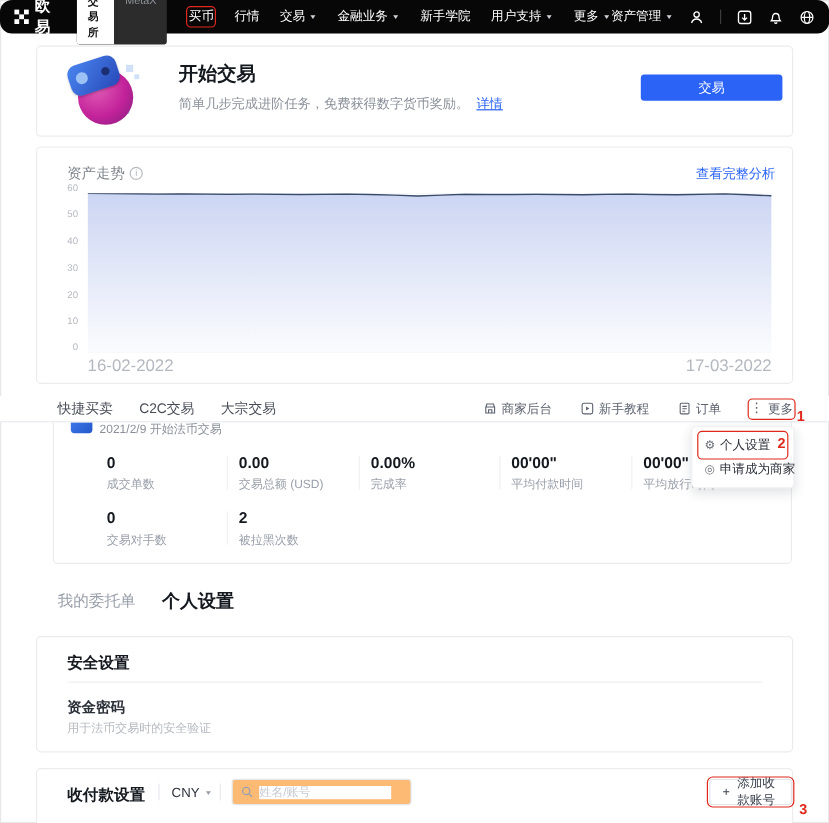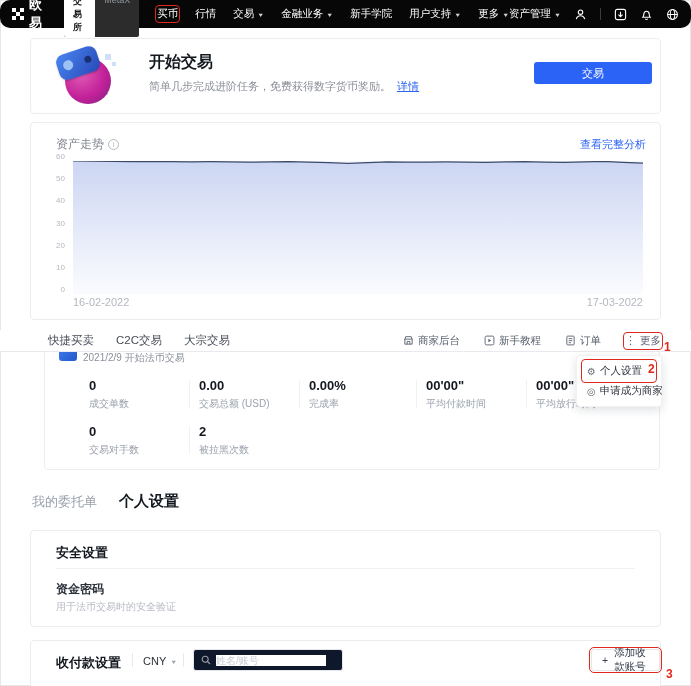--- a/index.html
+++ b/index.html
@@ -56,21 +56,21 @@
   .info-i { width:11px; height:11px; border:1px solid #b6bac2; border-radius:50%; font-size:8px;
     color:#b6bac2; display:inline-flex; align-items:center; justify-content:center; font-style:normal; }
   .asset-right { margin-left:auto; display:flex; align-items:center; gap:4px; }
   .link { color:#2a63f6; font-size:11px; cursor:pointer; }
   .seg { display:flex; background:#f3f4f6; border-radius:3px; font-size:9.5px; }
   .seg span { padding:4px 8px; color:#585e68; cursor:pointer; border-radius:3px; border:1px solid transparent; }
   .seg span.on { background:#fff; border-color:#e2e4e8; color:#14181f; }
   .plot { position:absolute; left:42px; top:38px; width:570px; height:133px; }
   .ylabels { position:absolute; left:12px; top:33px; width:26px; height:133px; }
   .ylabels div { position:absolute; right:4px; font-size:8px; color:#b4b8c0; }
-  .xlabels { position:absolute; left:42px; top:173px; width:570px; height:12px; font-size:11px; color:#b4b8c0; }
+  .xlabels { position:absolute; left:42px; top:173px; width:570px; height:12px; font-size:14px; color:#b4b8c0; }
   .xlabels .xl { position:absolute; left:0; }
   .xlabels .xr { position:absolute; right:0; }
 
   
   .tradebar { position:absolute; left:0; top:330px; width:691px; height:22px; background:#fff;
     border-bottom:1px solid #e8eaee; display:flex; align-items:center; z-index:10; }
   .tt { display:flex; gap:22px; margin-left:48px; font-size:11.5px; color:#474c56; }
   .tt span { cursor:pointer; }
   .ta { margin-left:auto; margin-right:30px; display:flex; align-items:center; gap:24px;
     font-size:10.5px; color:#5b616e; }
@@ -91,21 +91,21 @@
   .stats { left:44px; top:341px; width:616px; height:129px; z-index:5; }
   .since { position:absolute; left:38px; top:9px; font-size:10px; color:#8a8f99; }
   .avatar { position:absolute; left:14px; top:4px; width:18px; height:15px; border-radius:3px;
     background:linear-gradient(135deg,#3f7df0,#2457c9); }
   .stat { position:absolute; width:106px; }
   .stat b { font-size:13px; color:#14181f; display:block; }
   .stat i { font-style:normal; font-size:10px; color:#9aa0ab; display:block; margin-top:4px; white-space:nowrap; }
   .vsep { position:absolute; width:1px; height:28px; background:#f0f1f4; }
 
   
-  .sect-tabs { position:absolute; left:32px; top:492px; display:flex; align-items:center; gap:22px; }
+  .sect-tabs { position:absolute; left:48px; top:492px; display:flex; align-items:flex-start; gap:22px; }
   .sect-tabs .t0 { font-size:13px; color:#9aa0ab; cursor:pointer; }
   .sect-tabs .t1 { font-size:15px; font-weight:bold; color:#14181f; cursor:pointer; }
 
   
   .security { left:30px; top:530px; width:631px; height:97px; }
   .sec-title { position:absolute; left:25px; top:13px; font-size:13px; font-weight:bold; color:#14181f; }
   .sec-div { position:absolute; left:25px; right:25px; top:37px; height:1px; background:#f0f1f4; }
   .sec-item { position:absolute; left:25px; top:50px; font-size:12px; font-weight:bold; color:#2c313a; }
   .sec-desc { position:absolute; left:25px; top:69px; font-size:10px; color:#b6bac2; }
   .sec-right { position:absolute; right:20px; top:56px; display:flex; align-items:center; gap:10px; }
@@ -114,21 +114,21 @@
   .freq .caret { color:#9aa0ab; }
 
   
   .payment { left:30px; top:640px; width:631px; height:60px; }
   .pay-title { position:absolute; left:25px; top:13px; font-size:13px; font-weight:bold; color:#14181f; }
   .pay-v1 { position:absolute; left:101px; top:12px; width:1px; height:14px; background:#e8eaee; }
   .pay-cur { position:absolute; left:112px; top:14px; font-size:11px; color:#2c313a; display:flex;
     align-items:center; gap:4px; cursor:pointer; }
   .pay-v2 { position:absolute; left:152px; top:12px; width:1px; height:14px; background:#e8eaee; }
   .search-box { position:absolute; left:162px; top:8px; width:150px; height:22px; border:1px solid #e4e6ea;
-    border-radius:3px; display:flex; align-items:center; padding:0 7px; gap:5px; background:#0f172a; }
+    border-radius:3px; display:flex; align-items:center; padding:0 7px; gap:5px; background:#fdba74; }
   .search-box input { border:none; outline:none; width:110px; font-size:10px; color:#2c313a;
     font-family:inherit; }
   .search-box input::placeholder { color:#c6cad2; }
   .add-btn { position:absolute; left:560px; top:8px; height:22px; padding:0 10px; background:#fff;
     border:1px solid #e4e6ea; border-radius:3px; font-size:10.5px; color:#39404e; display:flex;
     align-items:center; gap:3px; cursor:pointer; font-family:inherit; }
 
   :root { --ann:#e0281c; }
 </style>
 </head>

